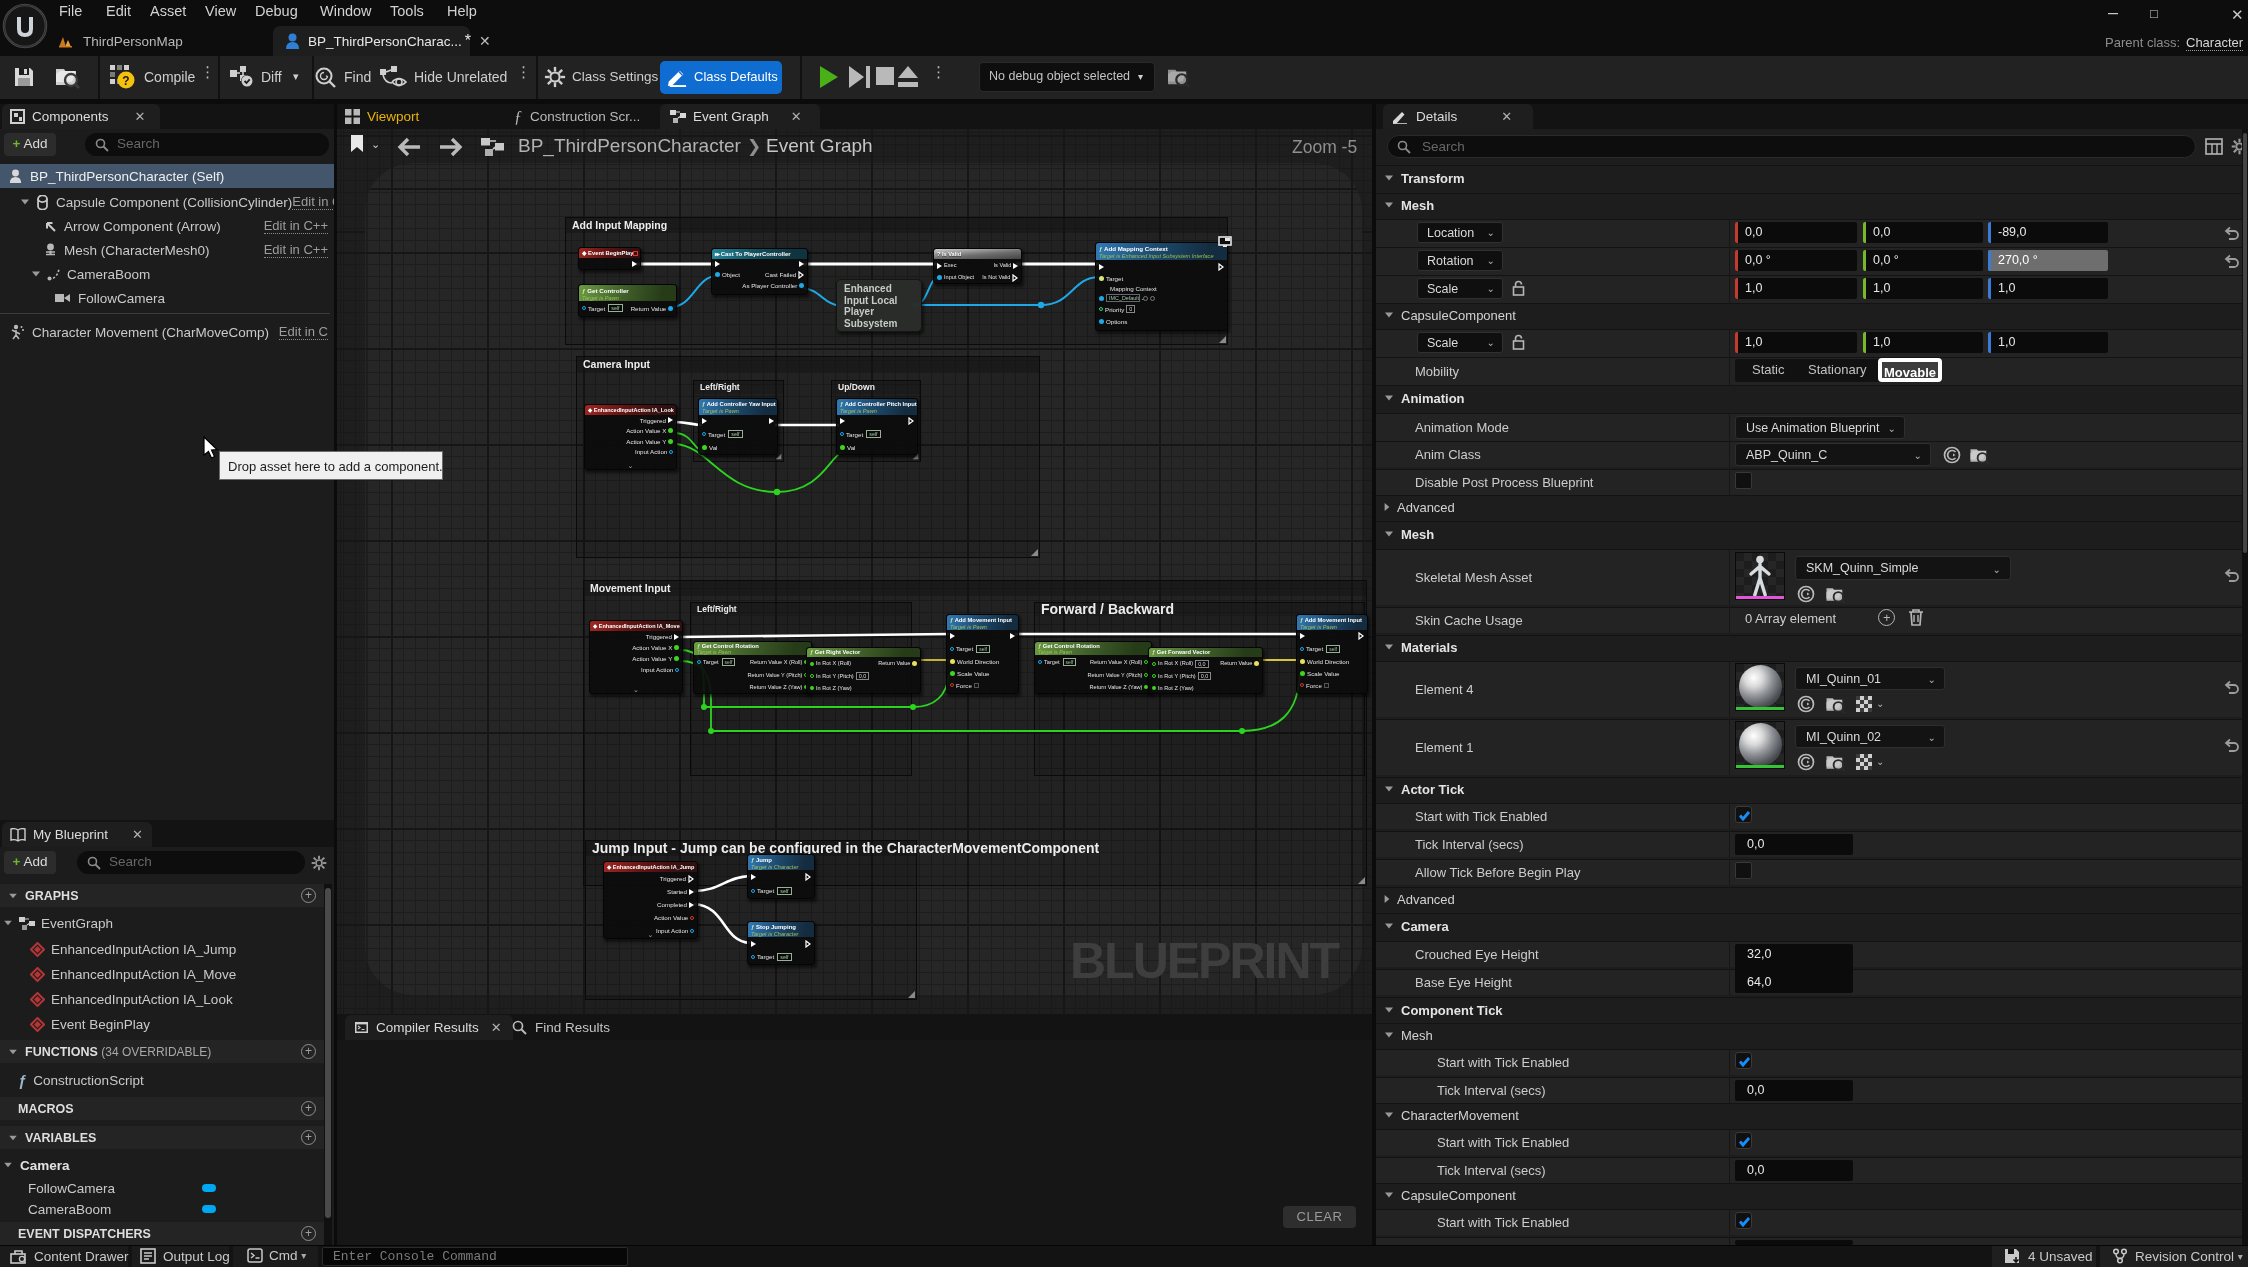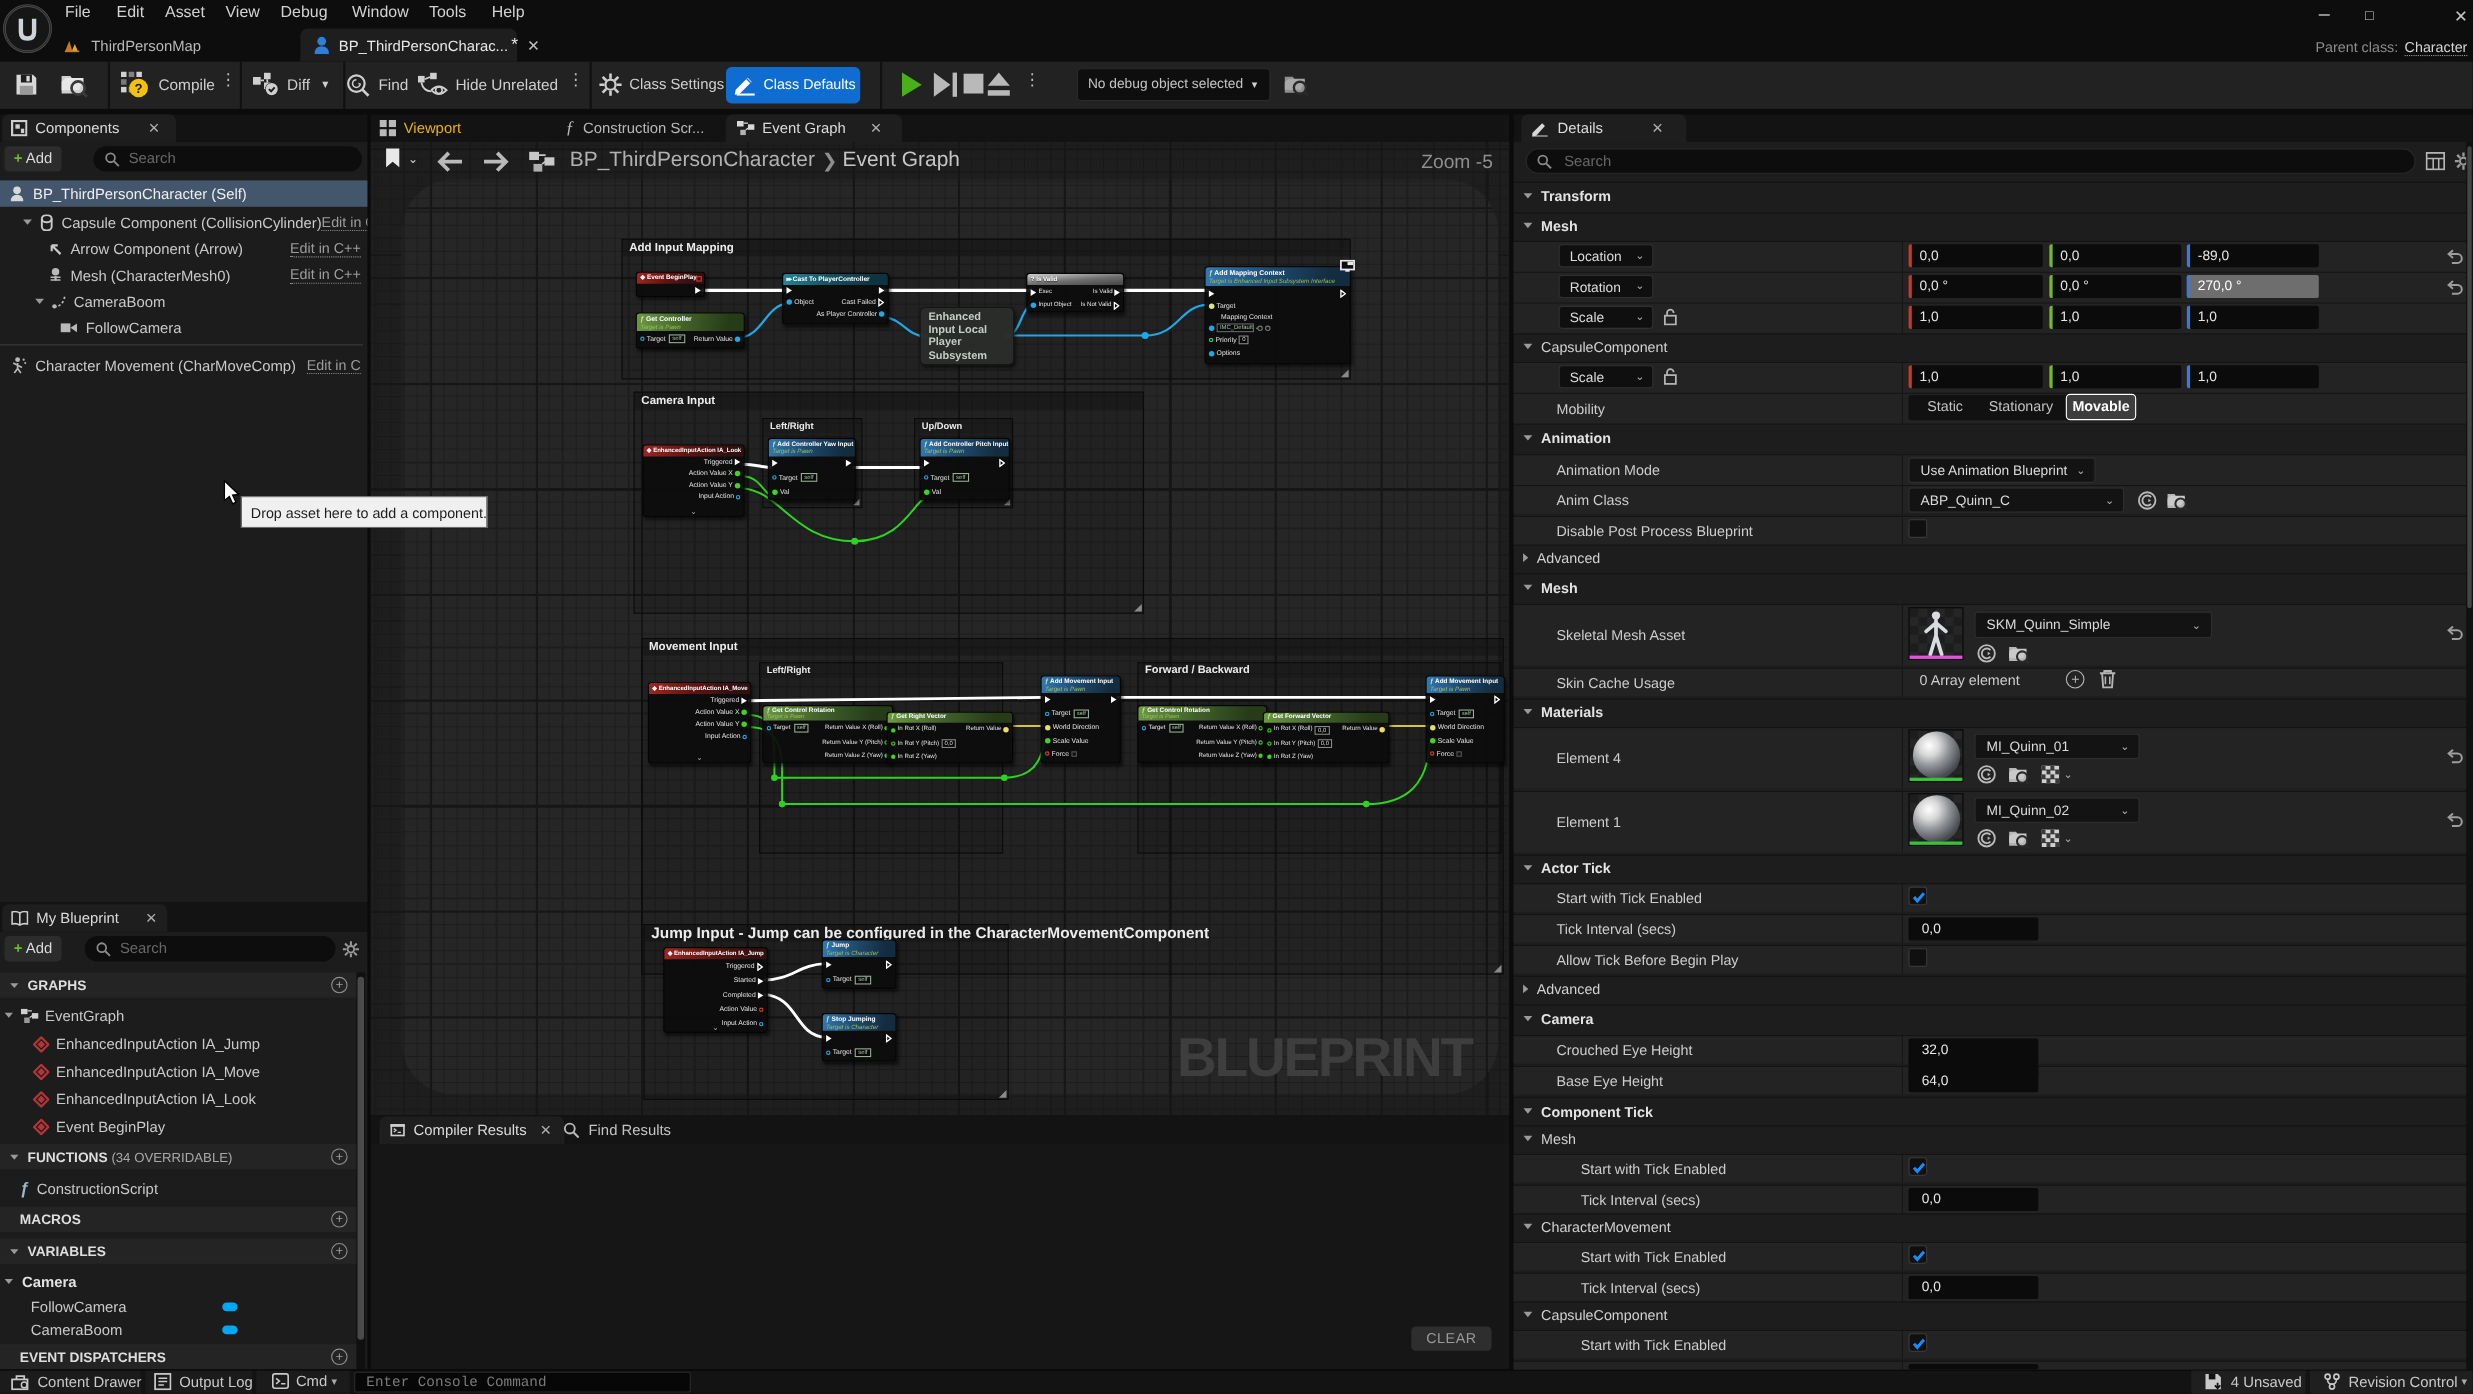--- a/index.html
+++ b/index.html
@@ -391,21 +391,21 @@
     <div class="rsz" style="transform:scale(.8)"></div>
   </div>
 <div class="cmt" style="left:583px;top:580px;width:784px;height:306px">
     <div class="cttl">Movement Input</div>
     <div class="rsz"></div>
   </div>
 <div class="cmt" style="left:690px;top:602px;width:222px;height:174px;background:rgba(0,0,0,0.08)">
     <div class="cttl" style="font-size:8.5px;height:13px;line-height:13px;background:rgba(22,22,22,.38)">Left/Right</div>
   </div>
 <div class="cmt" style="left:1034px;top:602px;width:331px;height:174px;background:rgba(0,0,0,0.08)">
-    <div class="cttl" style="font-size:10px;height:13px;line-height:13px;background:rgba(22,22,22,.38)">Forward / Backward</div>
+    <div class="cttl" style="font-size:14px;height:13px;line-height:13px;background:rgba(22,22,22,.38)">Forward / Backward</div>
   </div>
 <div class="cmt" style="left:585px;top:840px;width:332px;height:160px">
     <div class="cttl" style="font-size:14px">Jump Input - Jump can be configured in the CharacterMovementComponent</div>
     <div class="rsz"></div>
   </div>
 
 <svg class="abs" style="left:349px;top:134px;z-index:8" width="18" height="20" viewBox="0 0 18 20">
     <path d="M2 1 h12 v17 l-6 -5 l-6 5 z" fill="#e8e8e8"></path>
   </svg>
 <span class="abs" style="left:371px;top:138px;color:#cfcfcf;font-size:11px;z-index:8">⌄</span>
@@ -942,21 +942,21 @@
 <div class="abs" style="left:1735px;top:332px;width:122px;height:21px;background:#0b0b0b;border-radius:2px;color:#e8e8e8;font-size:12.5px;line-height:20px;padding-left:10px;z-index:2"><span style="position:absolute;left:0;top:0;width:3px;height:21px;background:#c23b2e;border-radius:2px 0 0 2px"></span>1,0</div>
 <div class="abs" style="left:1863px;top:332px;width:120px;height:21px;background:#0b0b0b;border-radius:2px;color:#e8e8e8;font-size:12.5px;line-height:20px;padding-left:10px;z-index:2"><span style="position:absolute;left:0;top:0;width:3px;height:21px;background:#76b82a;border-radius:2px 0 0 2px"></span>1,0</div>
 <div class="abs" style="left:1988px;top:332px;width:120px;height:21px;background:#0b0b0b;border-radius:2px;color:#e8e8e8;font-size:12.5px;line-height:20px;padding-left:10px;z-index:2"><span style="position:absolute;left:0;top:0;width:3px;height:21px;background:#3a7bd5;border-radius:2px 0 0 2px"></span>1,0</div>
 <div class="abs" style="left:1376px;top:358px;width:866px;height:27px;background:#232323;z-index:1"></div>
 <div class="abs" style="left:1415px;top:357px;height:28px;display:flex;align-items:center;font-size:13px;color:#cdcdcd;z-index:2">Mobility</div>
 <div class="abs" style="left:1376px;top:357px;width:866px;height:1px;background:#131313"></div>
 <div class="abs" style="left:1729px;top:357px;width:1px;height:28px;background:#161616;z-index:2"></div>
 <div class="abs" style="left:1735px;top:359px;width:206px;height:23px;background:#111;border-radius:3px;z-index:2"></div>
 <span class="abs" style="left:1752px;top:362px;font-size:13px;color:#c2c2c2;z-index:3">Static</span>
 <span class="abs" style="left:1808px;top:362px;font-size:13px;color:#c2c2c2;z-index:3">Stationary</span>
-<div class="abs" style="left:1878px;top:358px;width:64px;height:24px;background:#3d3d3d;border:1px solid #ffffff;border-radius:4px;color:#fff;font-size:13px;font-weight:bold;text-align:center;line-height:22px;z-index:3">Movable</div>
+<div class="abs" style="left:1878px;top:358px;width:64px;height:24px;background:#3d3d3d;border:4px solid #ffffff;border-radius:4px;color:#fff;font-size:13px;font-weight:bold;text-align:center;line-height:22px;z-index:3">Movable</div>
 <div class="abs" style="left:1384px;top:385px;height:26px;display:flex;align-items:center;font-size:13px;font-weight:bold;color:#e4e4e4;z-index:2"><span class="tri-d" style="margin-right:7px;transform:scale(.8)"></span>Animation</div>
 <div class="abs" style="left:1376px;top:385px;width:866px;height:1px;background:#131313"></div>
 <div class="abs" style="left:1376px;top:414px;width:866px;height:27px;background:#232323;z-index:1"></div>
 <div class="abs" style="left:1415px;top:413px;height:28px;display:flex;align-items:center;font-size:13px;color:#cdcdcd;z-index:2">Animation Mode</div>
 <div class="abs" style="left:1376px;top:413px;width:866px;height:1px;background:#131313"></div>
 <div class="abs" style="left:1729px;top:413px;width:1px;height:28px;background:#161616;z-index:2"></div>
 <div class="abs" style="left:1735px;top:416px;width:170px;height:23px;background:#131313;border:1px solid #2e2e2e;border-radius:3px;color:#dadada;font-size:12.5px;line-height:22px;padding-left:10px;z-index:2">Use Animation Blueprint<span style="position:absolute;right:8px;top:1px;font-size:10px;color:#b0b0b0">⌄</span></div>
 <div class="abs" style="left:1376px;top:442px;width:866px;height:25px;background:#232323;z-index:1"></div>
 <div class="abs" style="left:1415px;top:441px;height:26px;display:flex;align-items:center;font-size:13px;color:#cdcdcd;z-index:2">Anim Class</div>
 <div class="abs" style="left:1376px;top:441px;width:866px;height:1px;background:#131313"></div>

